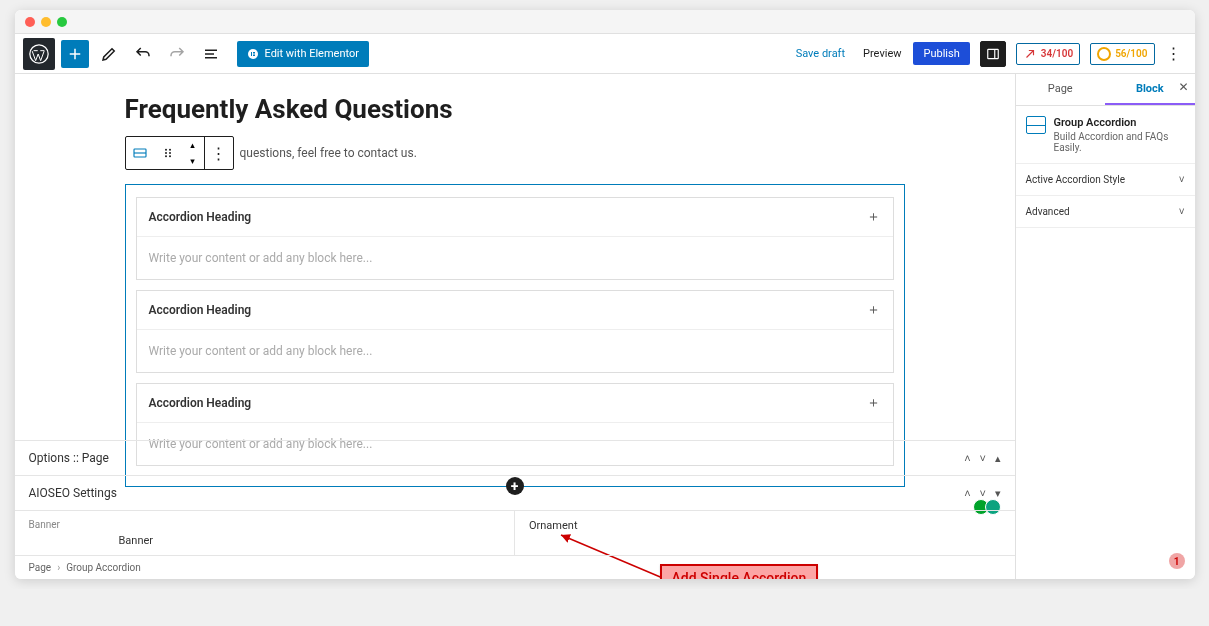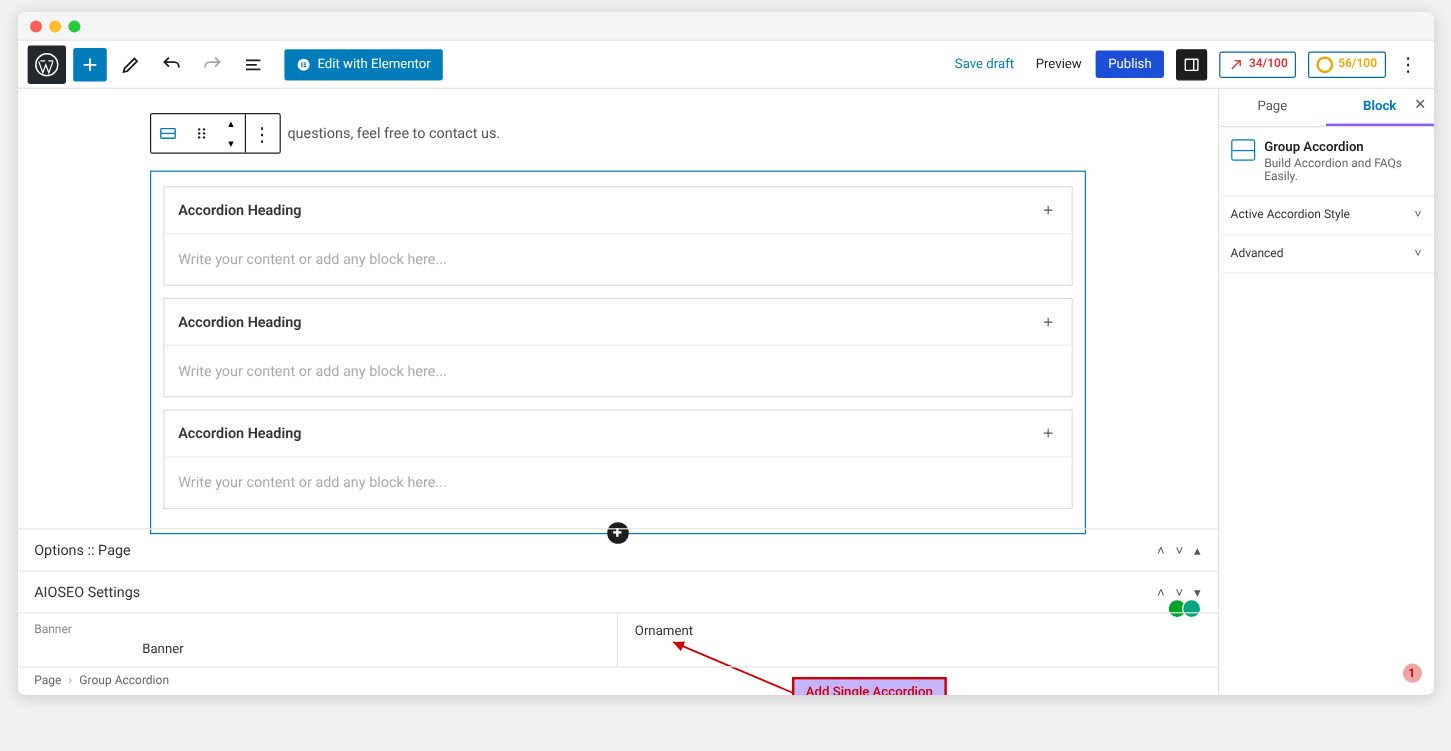--- a/index.html
+++ b/index.html
@@ -171,23 +171,23 @@
   .arrow-annot {
     position:absolute;
     left:540px;top:455px;
     pointer-events:none;
   }
   .arrow-annot svg { overflow:visible;}
   .annot-label {
     position:absolute;
     left:645px;top:490px;
     border:2px solid #c00;
-    background:#c4b5fd;
+    background:#fca5a5;
     color:#c00;
-    font-size:11px;font-weight:500;
+    font-size:14px;font-weight:500;
     padding:4px 10px;
     box-shadow:0 1px 2px rgba(0,0,0,0.15);
   }
 
   .panel-section {
     border-top:1px solid #e5e5e5;
     padding:10px 14px;
     font-size:12px;color:#333;
     display:flex;justify-content:space-between;align-items:center;
   }
@@ -337,20 +337,21 @@
       <span class="ring"></span>
       <span>56/100</span>
     </div>
     <div class="more-btn">⋮</div>
   </div>
 
   <div class="wp-body">
     <div class="editor-main">
      <div class="editor-wrap">
       <div class="content-area">
+        <h1 class="page-title">Frequently Asked Questions</h1>
         <div class="row2">
           <div class="block-toolbar">
             <div class="tb-cell" style="color:#007cba">
               <svg viewBox="0 0 24 24" stroke="currentColor" stroke-width="1.7" fill="none">
                     <rect x="3" y="6" width="18" height="12" rx="1"></rect>
                     <line x1="3" y1="12" x2="21" y2="12"></line>
                   </svg>
             </div>
             <div class="tb-cell">
               <svg viewBox="0 0 24 24" fill="currentColor">

